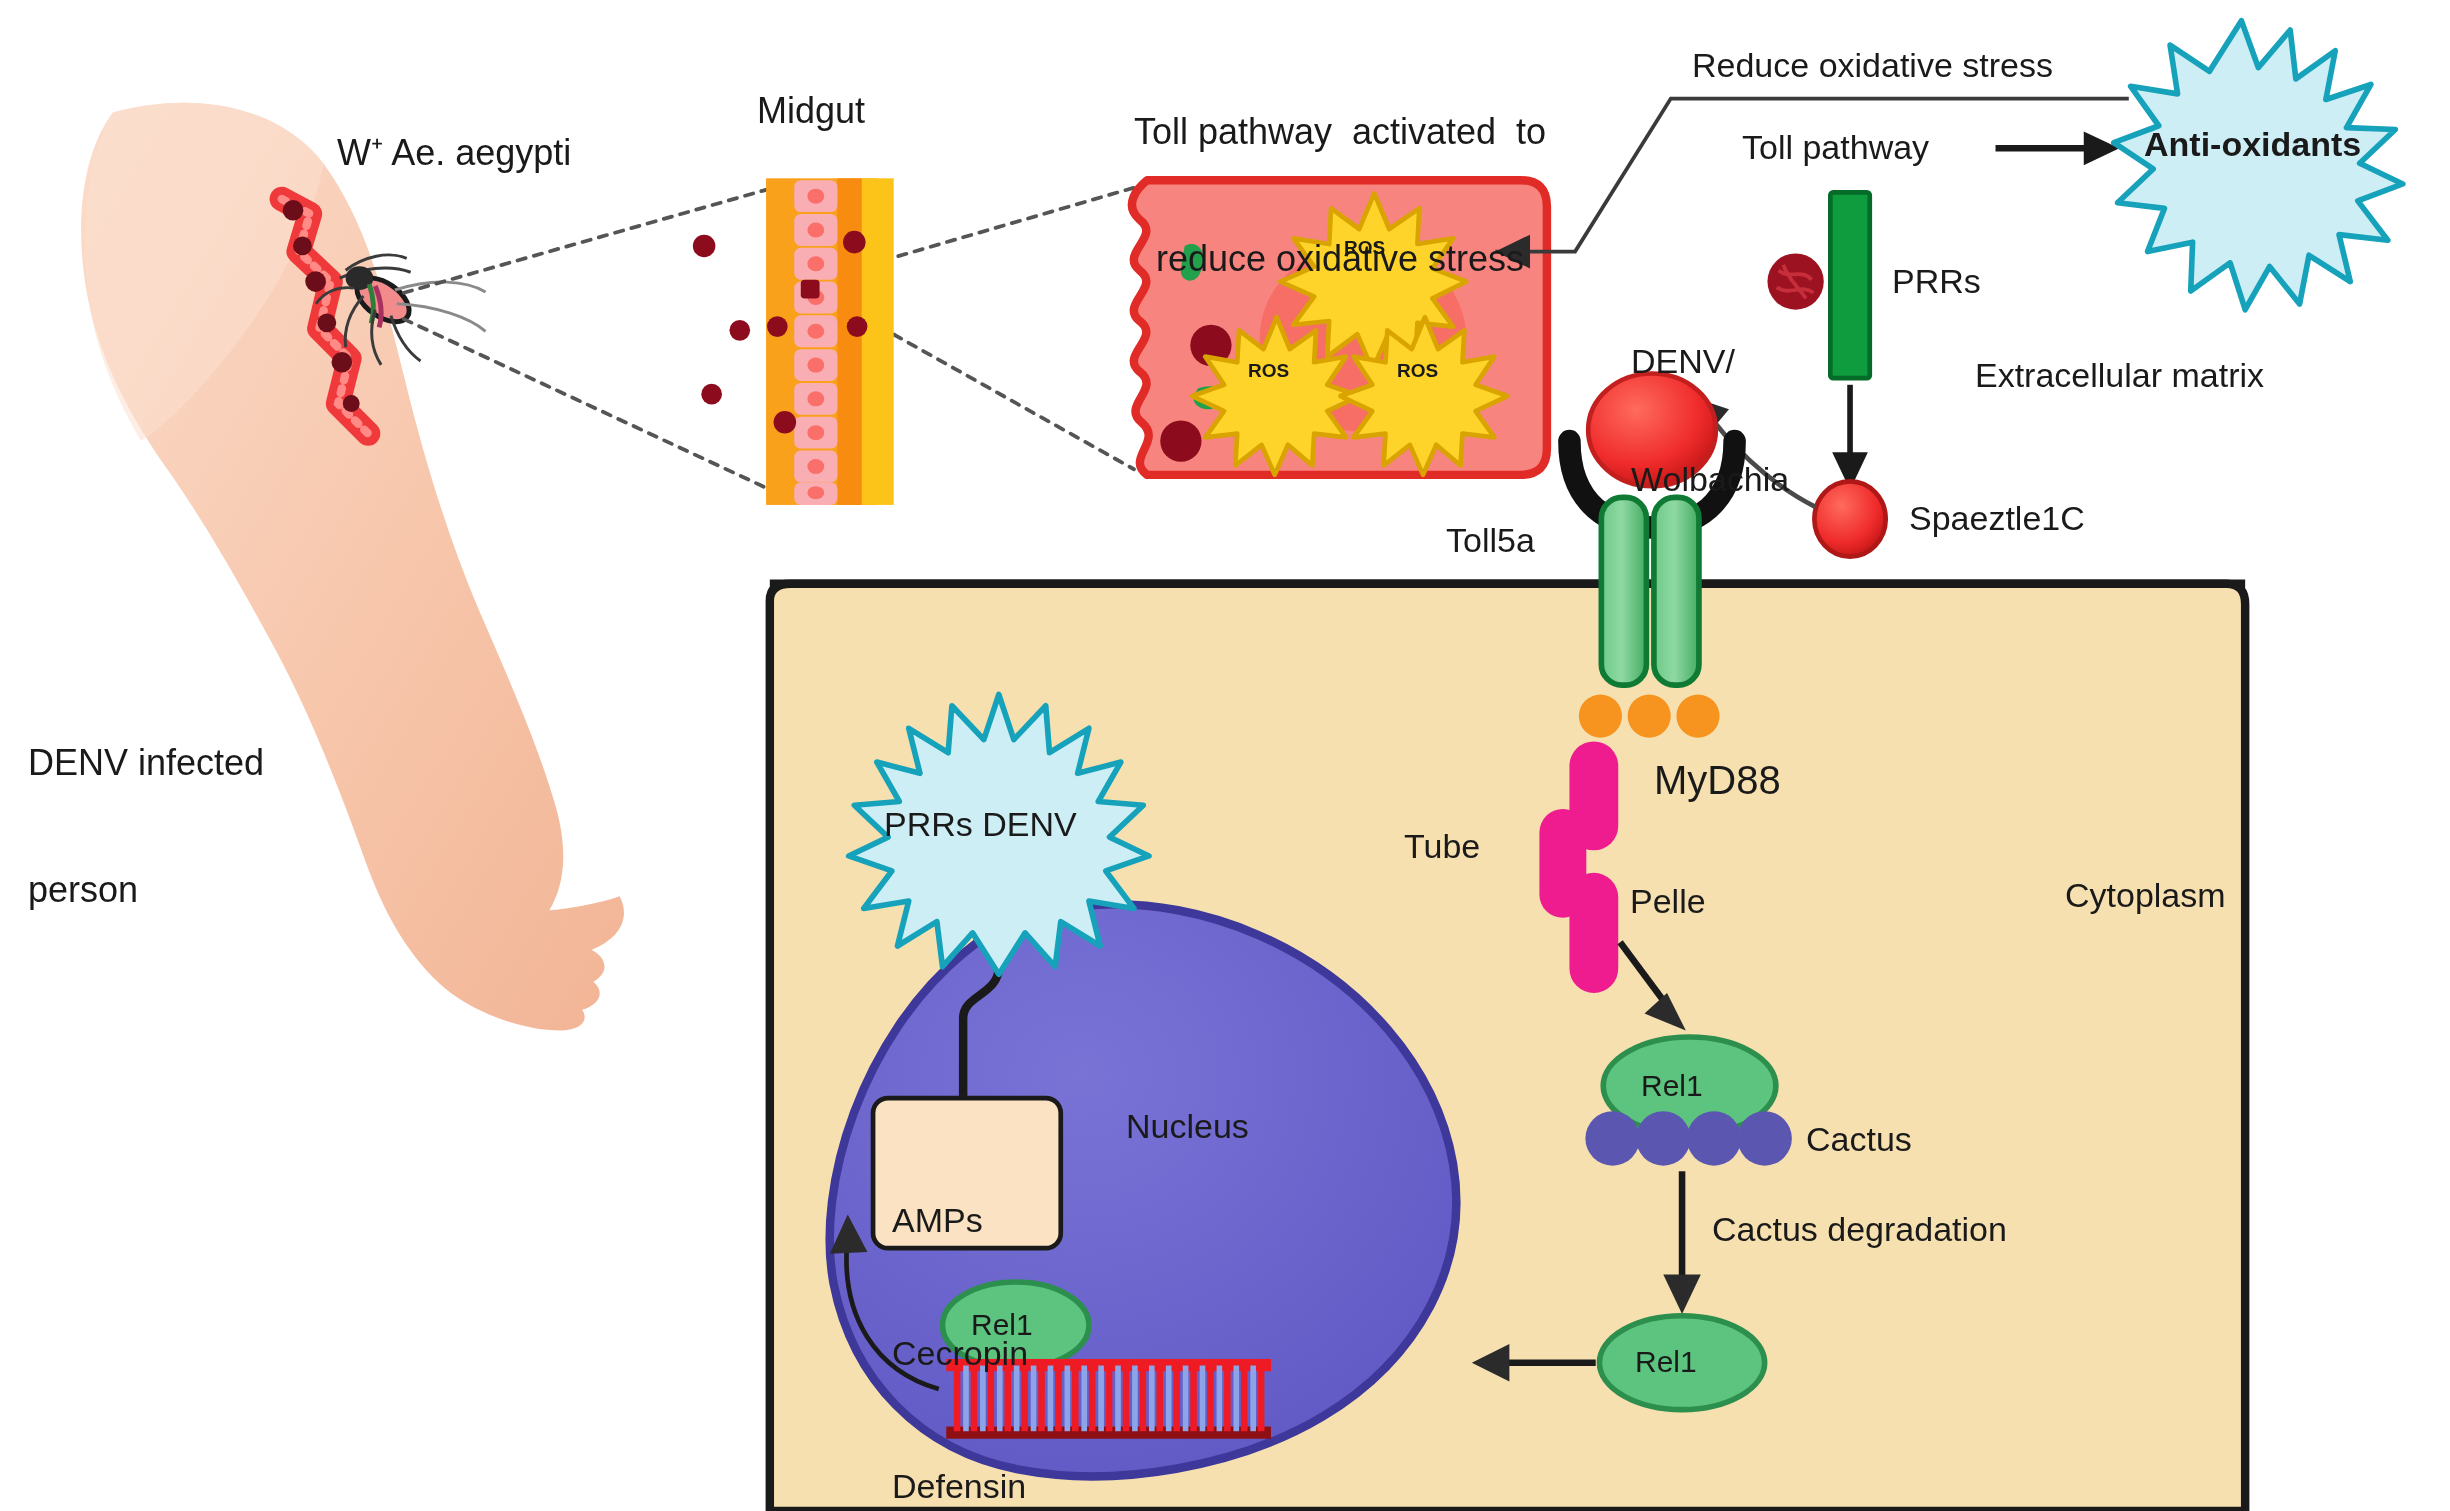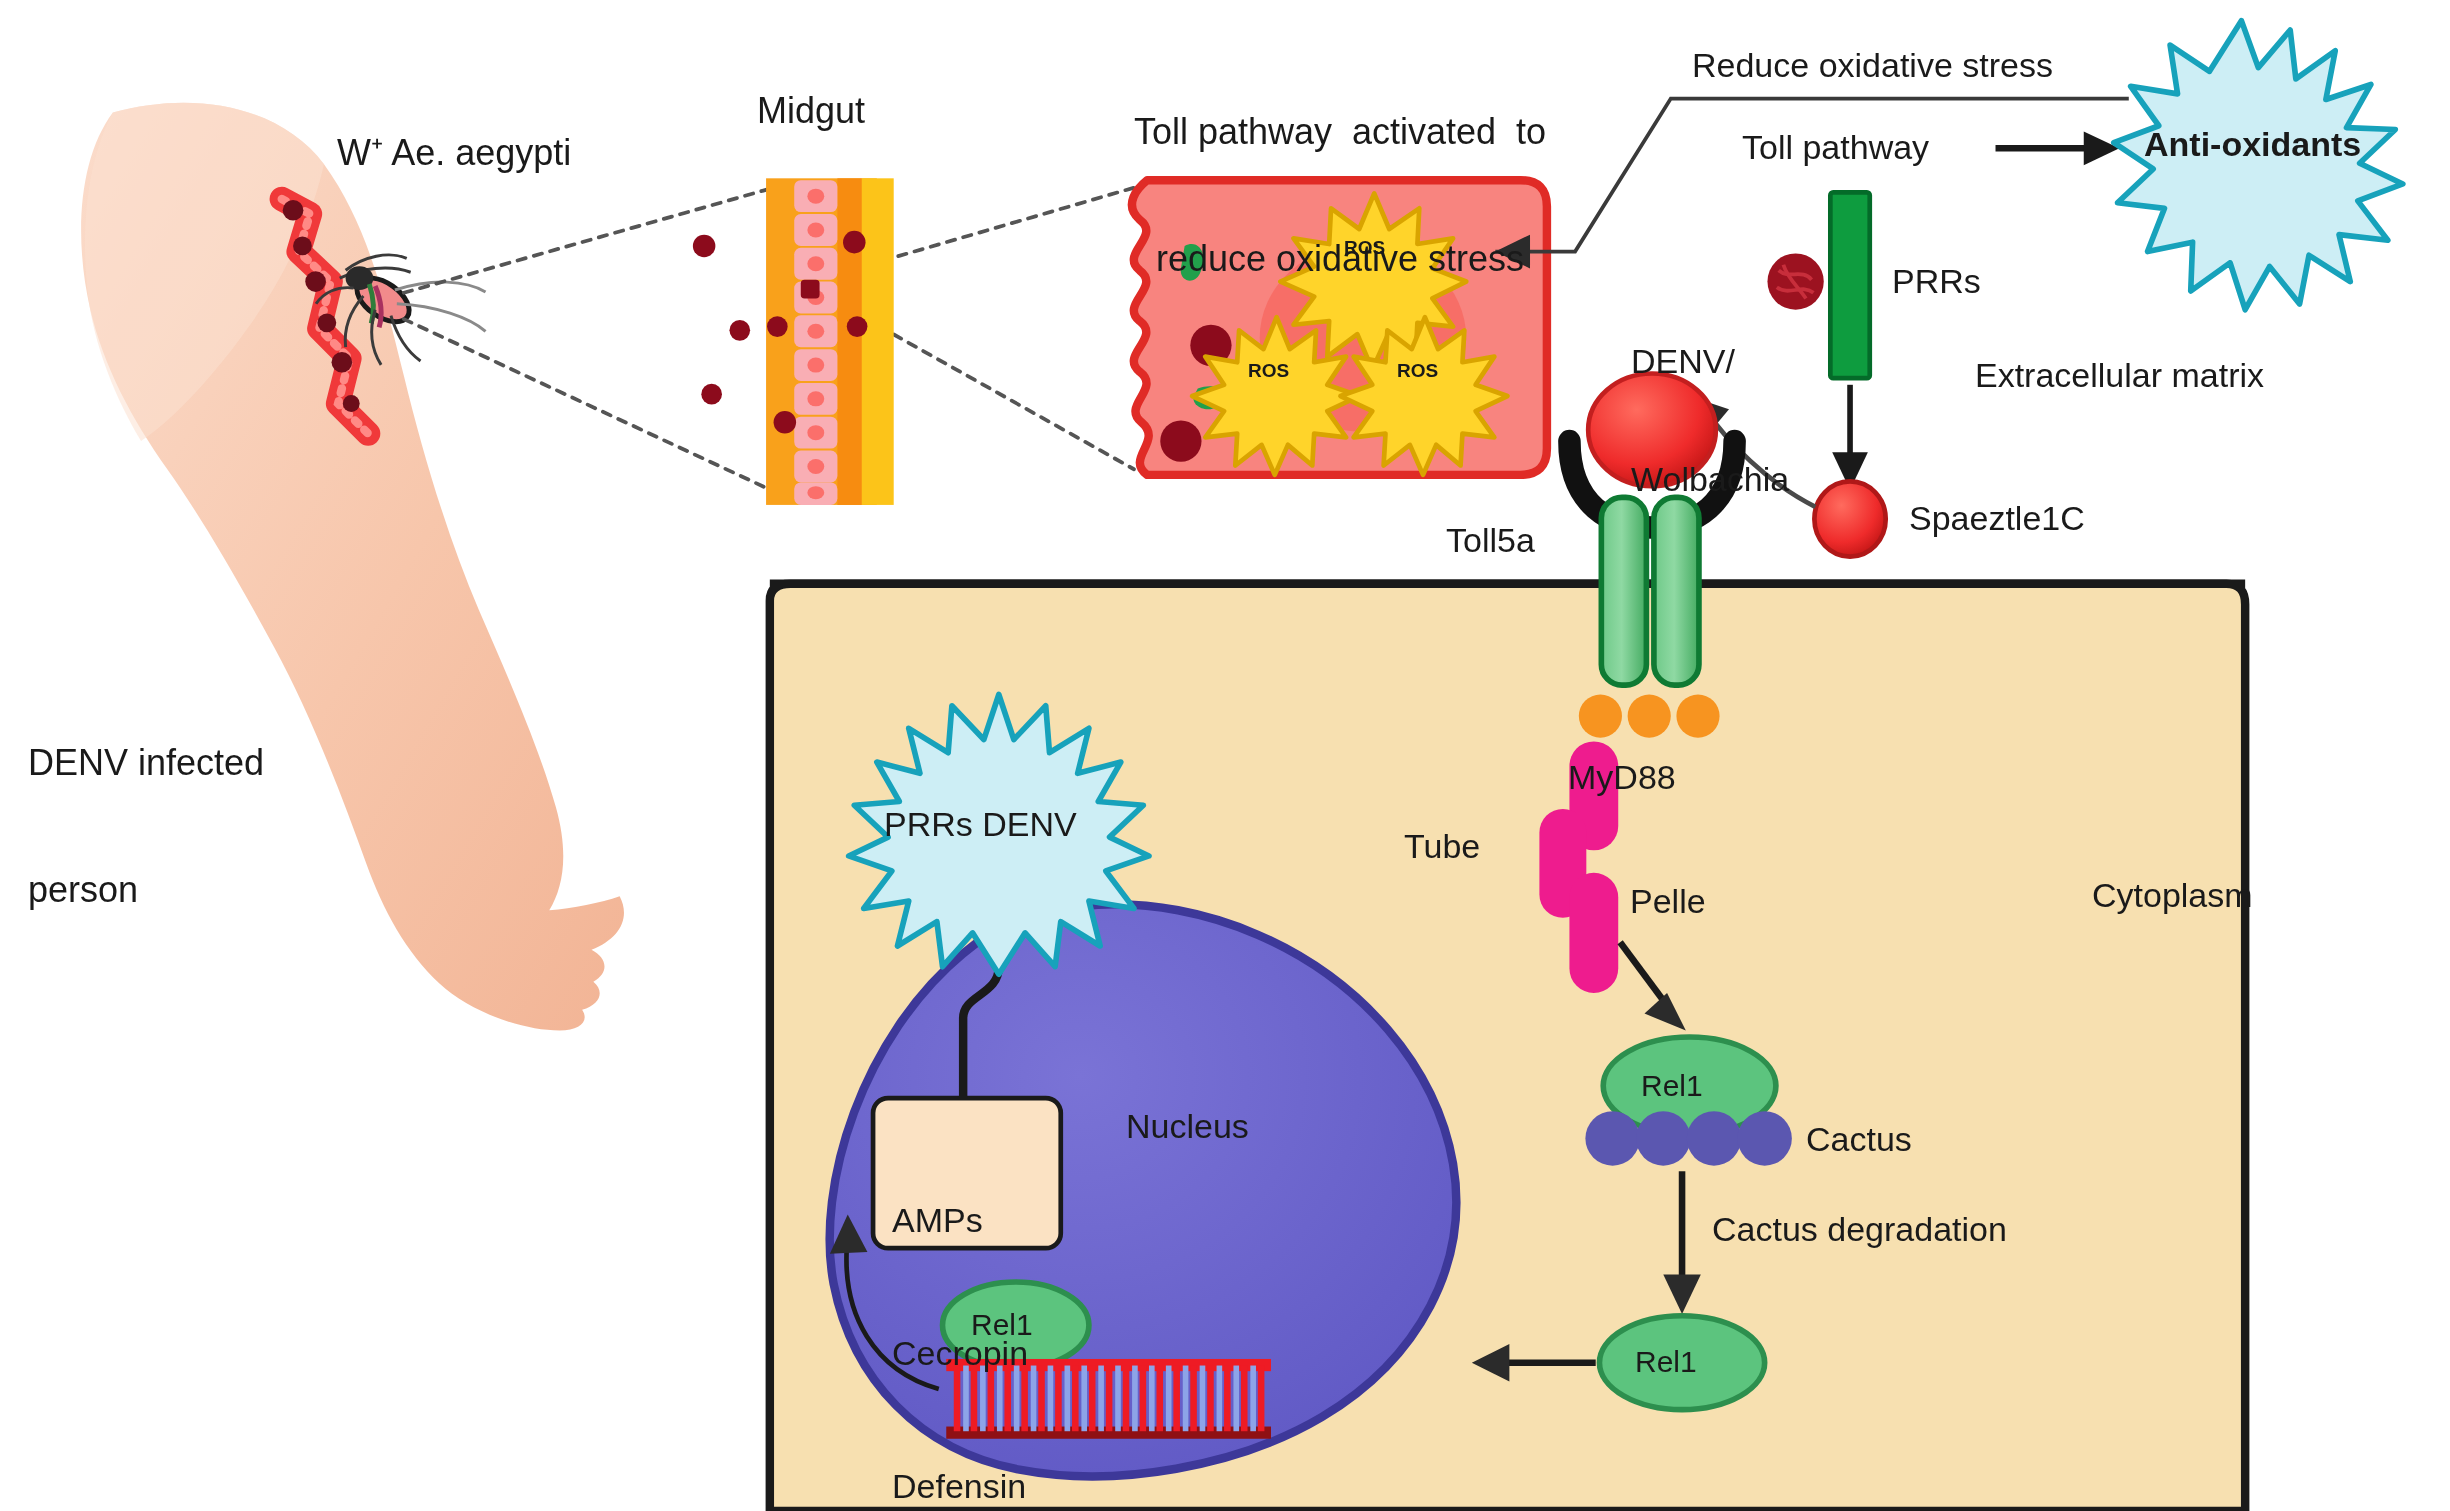--- a/index.html
+++ b/index.html
@@ -358,27 +358,27 @@
   </div>
 
   <div class="lbl txt" style="left:1892px;top:261px;font-size:34px;">PRRs</div>
 
   <div class="lbl txt" style="left:1975px;top:355px;font-size:34px;">Extracellular matrix</div>
 
   <div class="lbl txt" style="left:1909px;top:498px;font-size:34px;">Spaeztle1C</div>
 
   <div class="lbl txt" style="left:1446px;top:520px;font-size:34px;">Toll5a</div>
 
-  <div class="lbl txt" style="left:1568px;top:757px;font-size:34px;">MyD88</div>
+  <div class="lbl txt" style="left:1654px;top:757px;font-size:40px;">MyD88</div>
 
   <div class="lbl txt" style="left:1404px;top:826px;font-size:34px;">Tube</div>
 
   <div class="lbl txt" style="left:1630px;top:881px;font-size:34px;">Pelle</div>
 
-  <div class="lbl txt" style="left:2065px;top:875px;font-size:34px;margin-left:27px;">Cytoplasm</div>
+  <div class="lbl txt" style="left:2065px;top:875px;font-size:34px;">Cytoplasm</div>
 
   <div class="lbl txt" style="left:1641px;top:1068px;font-size:30px;">Rel1</div>
 
   <div class="lbl txt" style="left:1806px;top:1119px;font-size:34px;">Cactus</div>
 
   <div class="lbl txt" style="left:1712px;top:1209px;font-size:34px;">Cactus degradation</div>
 
   <div class="lbl txt" style="left:1635px;top:1344px;font-size:30px;">Rel1</div>
 
   <div class="lbl txt" style="left:1126px;top:1106px;font-size:34px;">Nucleus</div>

